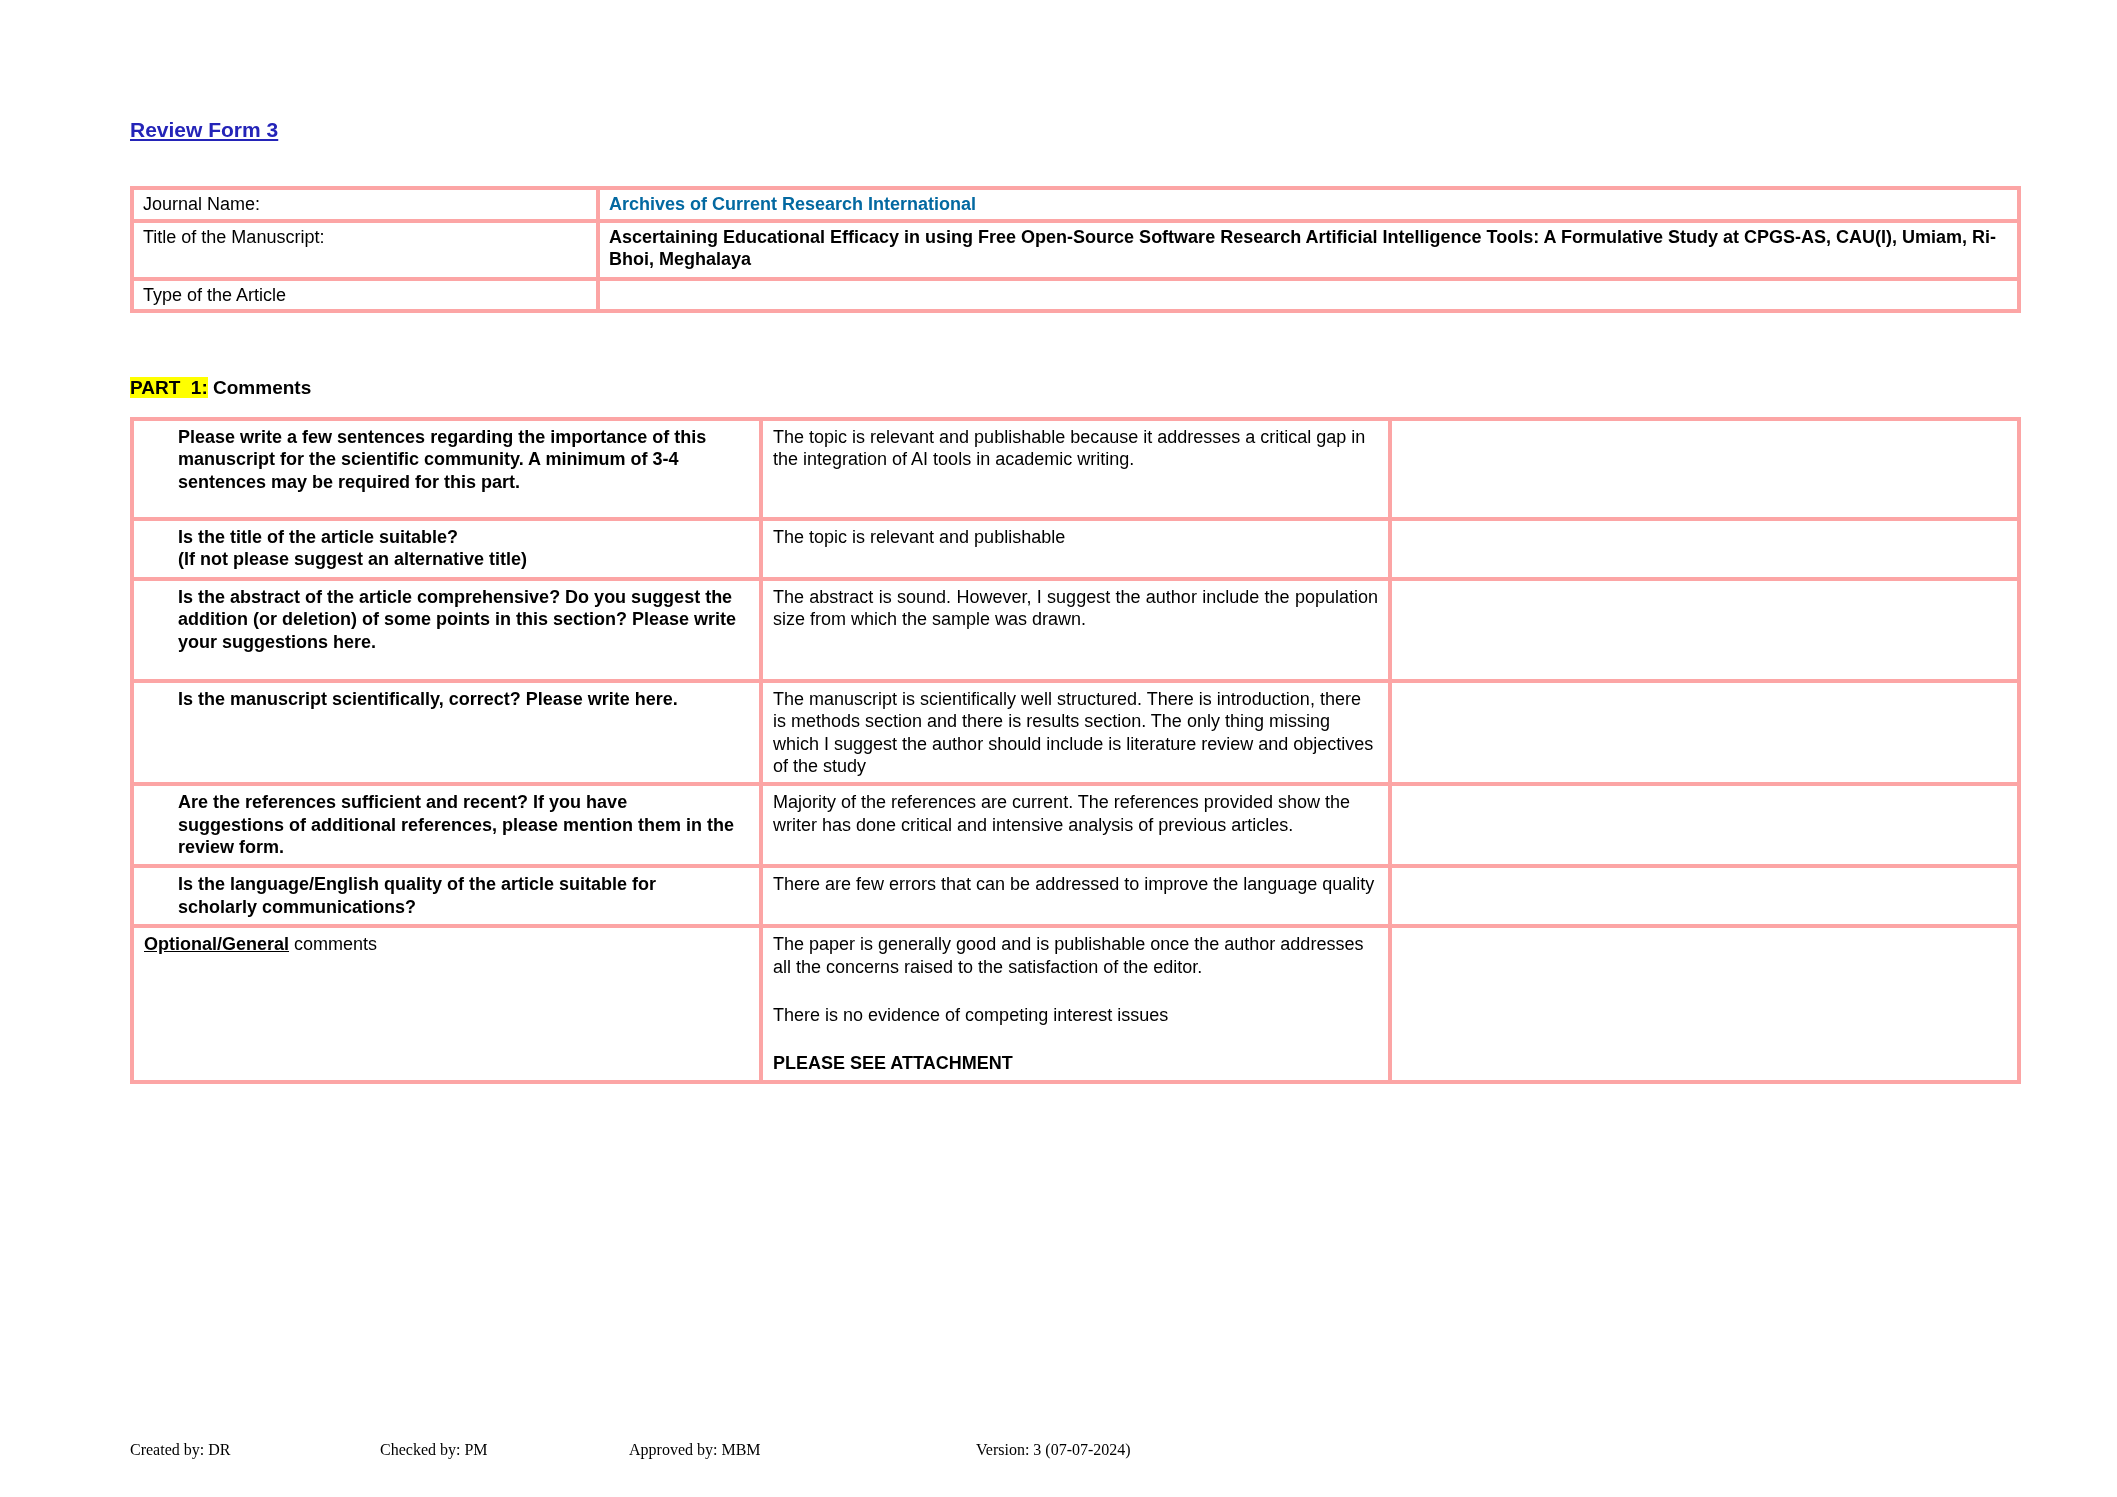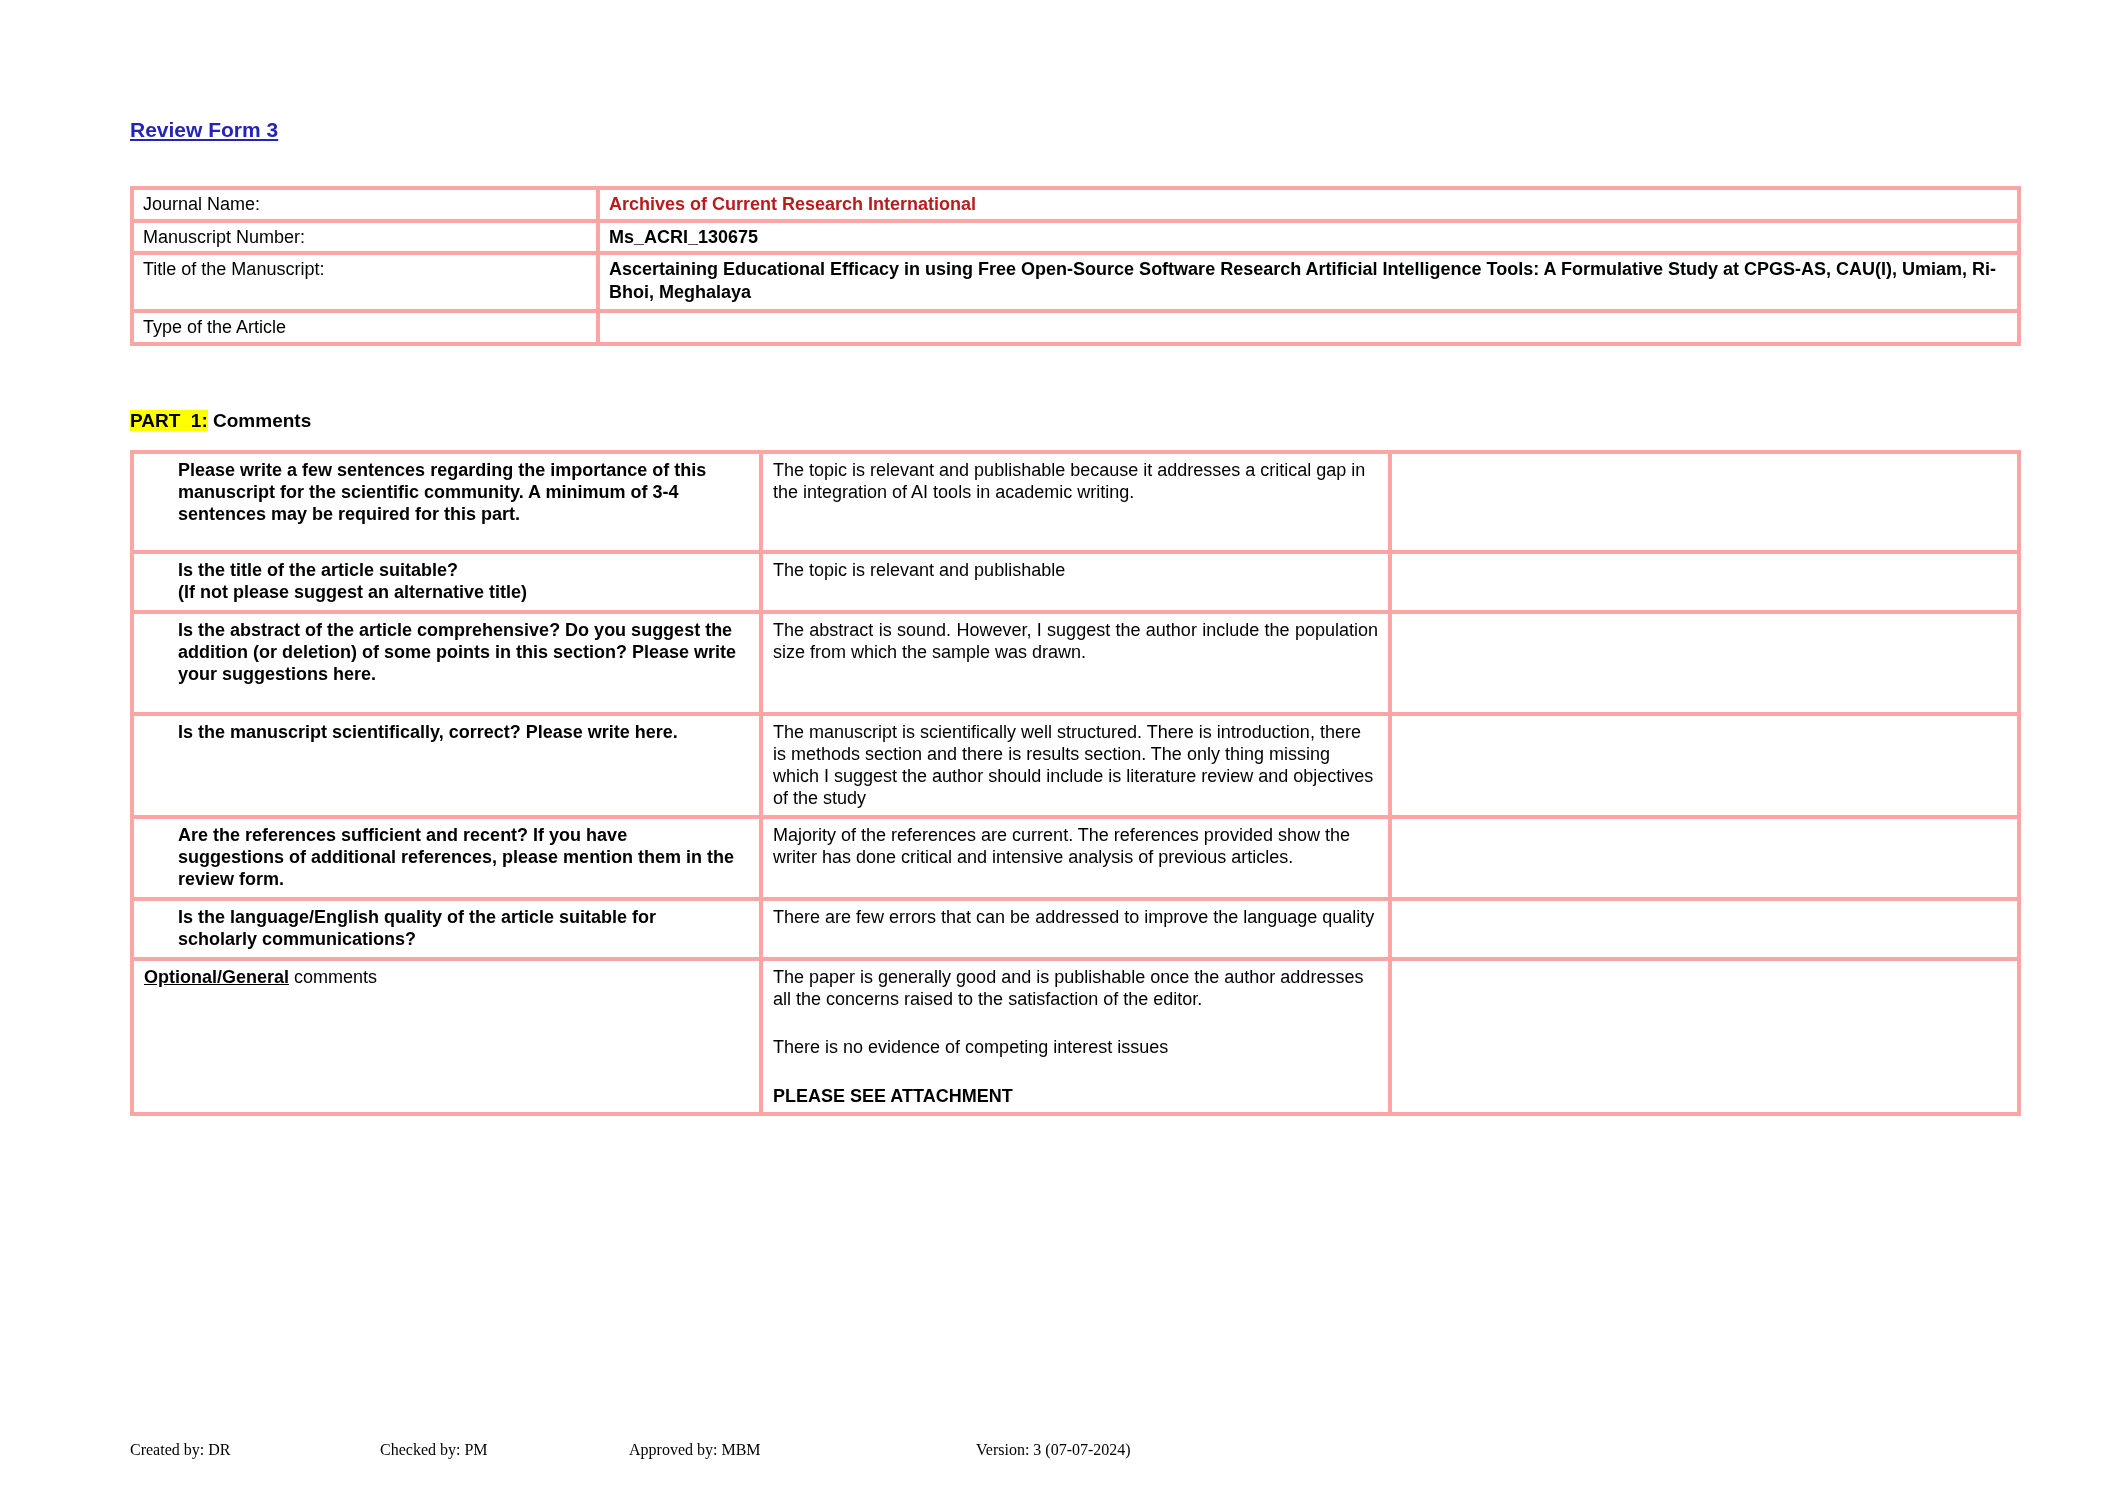--- a/index.html
+++ b/index.html
@@ -23,21 +23,21 @@
     text-decoration: underline;
   }
 
   table { border-collapse: collapse; table-layout: fixed; }
   td { border: 4px solid #fca5a5; vertical-align: top; }
 
   
   .meta-table { width: 1891px; margin-top: 44px; font-size: 18px; }
   .meta-table td { padding: 3px 9px; line-height: 1.25; }
   .meta-label-col { width: 466px; }
-  .journal-value { color: #b91c1c; font-weight: bold; }
+  .journal-value { color: #0369a1; font-weight: bold; }
   .bold { font-weight: bold; }
 
   
   .part1-heading { margin-top: 64px; font-size: 19px; font-weight: bold; }
   .hl { background: #ffff00; white-space: pre; }
 
   
   .comments-table { width: 1891px; margin-top: 18px; font-size: 18px; }
   .comments-table td { padding: 5px 10px; line-height: 1.24; }
   .col-q { width: 470px; }
@@ -72,24 +72,20 @@
 <div class="page">
   <div class="content">
 
     <h1 class="doc-title">Review Form 3</h1>
 
     <table class="meta-table">
       <tbody>
           <tr style="height:28px;">
         <td class="meta-label-col">Journal Name:</td>
         <td class="journal-value">Archives of Current Research International</td>
-      </tr>
-      <tr style="height:26px;">
-        <td>Manuscript Number:</td>
-        <td class="bold">Ms_ACRI_130675</td>
       </tr>
       <tr style="height:58px;">
         <td>Title of the Manuscript:</td>
         <td class="bold">Ascertaining Educational Efficacy in using Free Open-Source Software Research Artificial Intelligence Tools: A Formulative Study at CPGS-AS, CAU(I), Umiam, Ri-Bhoi, Meghalaya</td>
       </tr>
       <tr style="height:28px;">
         <td>Type of the Article</td>
         <td></td>
       </tr>
     </tbody>

